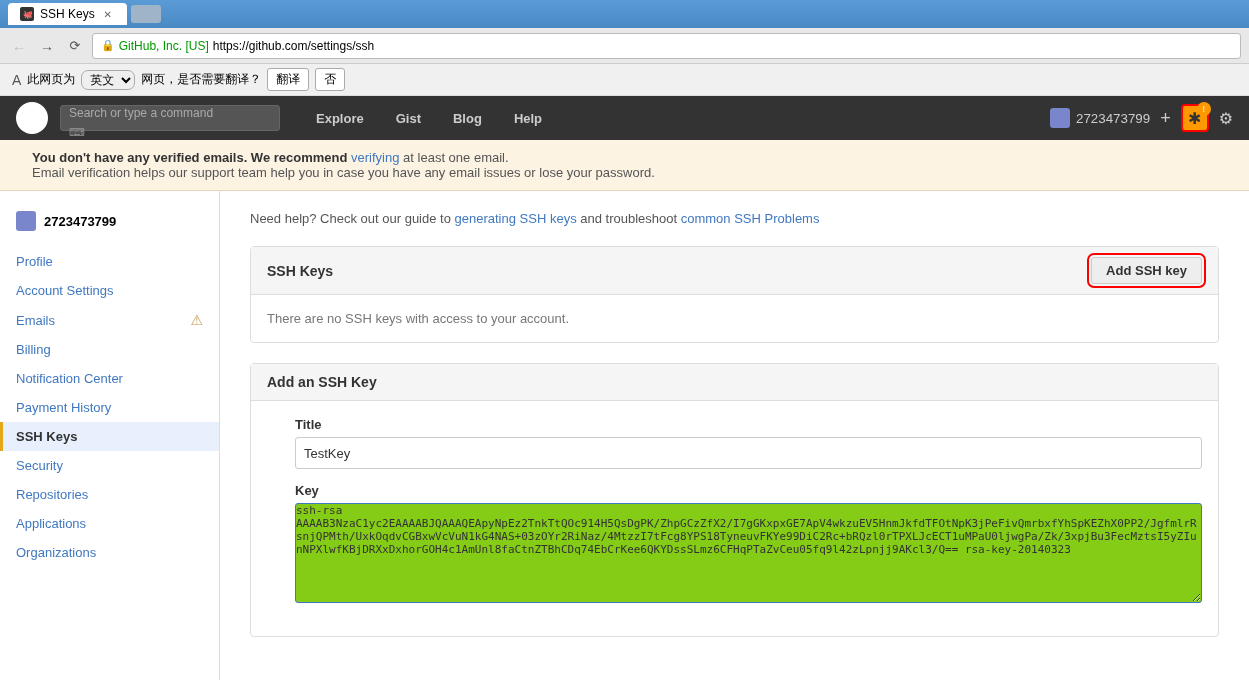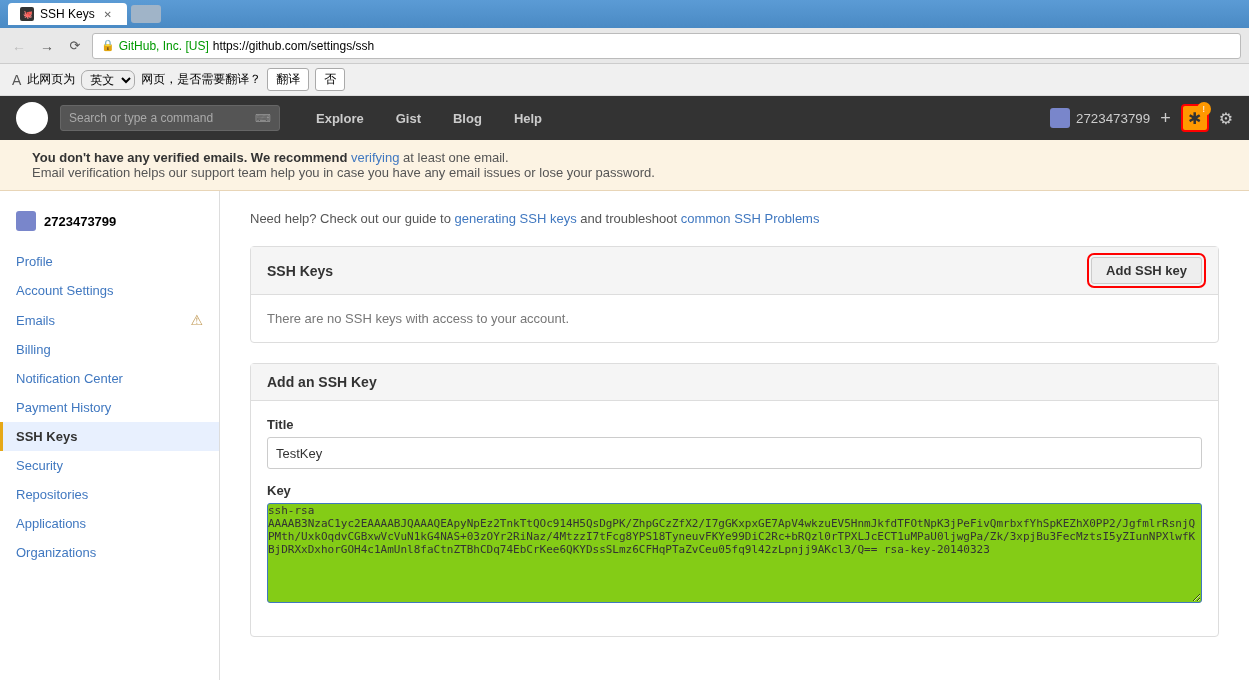--- a/index.html
+++ b/index.html
@@ -110,22 +110,23 @@
     .gh-search {
       background: #555;
       border: 1px solid #666;
       border-radius: 3px;
       height: 26px;
       width: 220px;
       padding: 0 8px;
       color: #ccc;
       font-size: 12px;
       display: flex;
-      align-items: center;
+      align-items: flex-start;
       gap: 6px;
+      flex-direction: column;
     }
     .gh-search input {
       background: transparent;
       border: none;
       outline: none;
       color: #ccc;
       font-size: 12px;
       flex: 1;
     }
     .gh-search input::placeholder { color: #aaa; }
@@ -280,20 +281,21 @@
     .add-ssh-title {
       font-size: 14px;
       font-weight: bold;
       color: #333;
     }
     .add-ssh-body {
       padding: 16px;
     }
     .form-group {
       margin-bottom: 14px;
+      margin-left: 28px;
     }
     .form-label {
       display: block;
       font-size: 13px;
       font-weight: bold;
       color: #333;
       margin-bottom: 5px;
     }
     .form-input {
       width: 100%;

